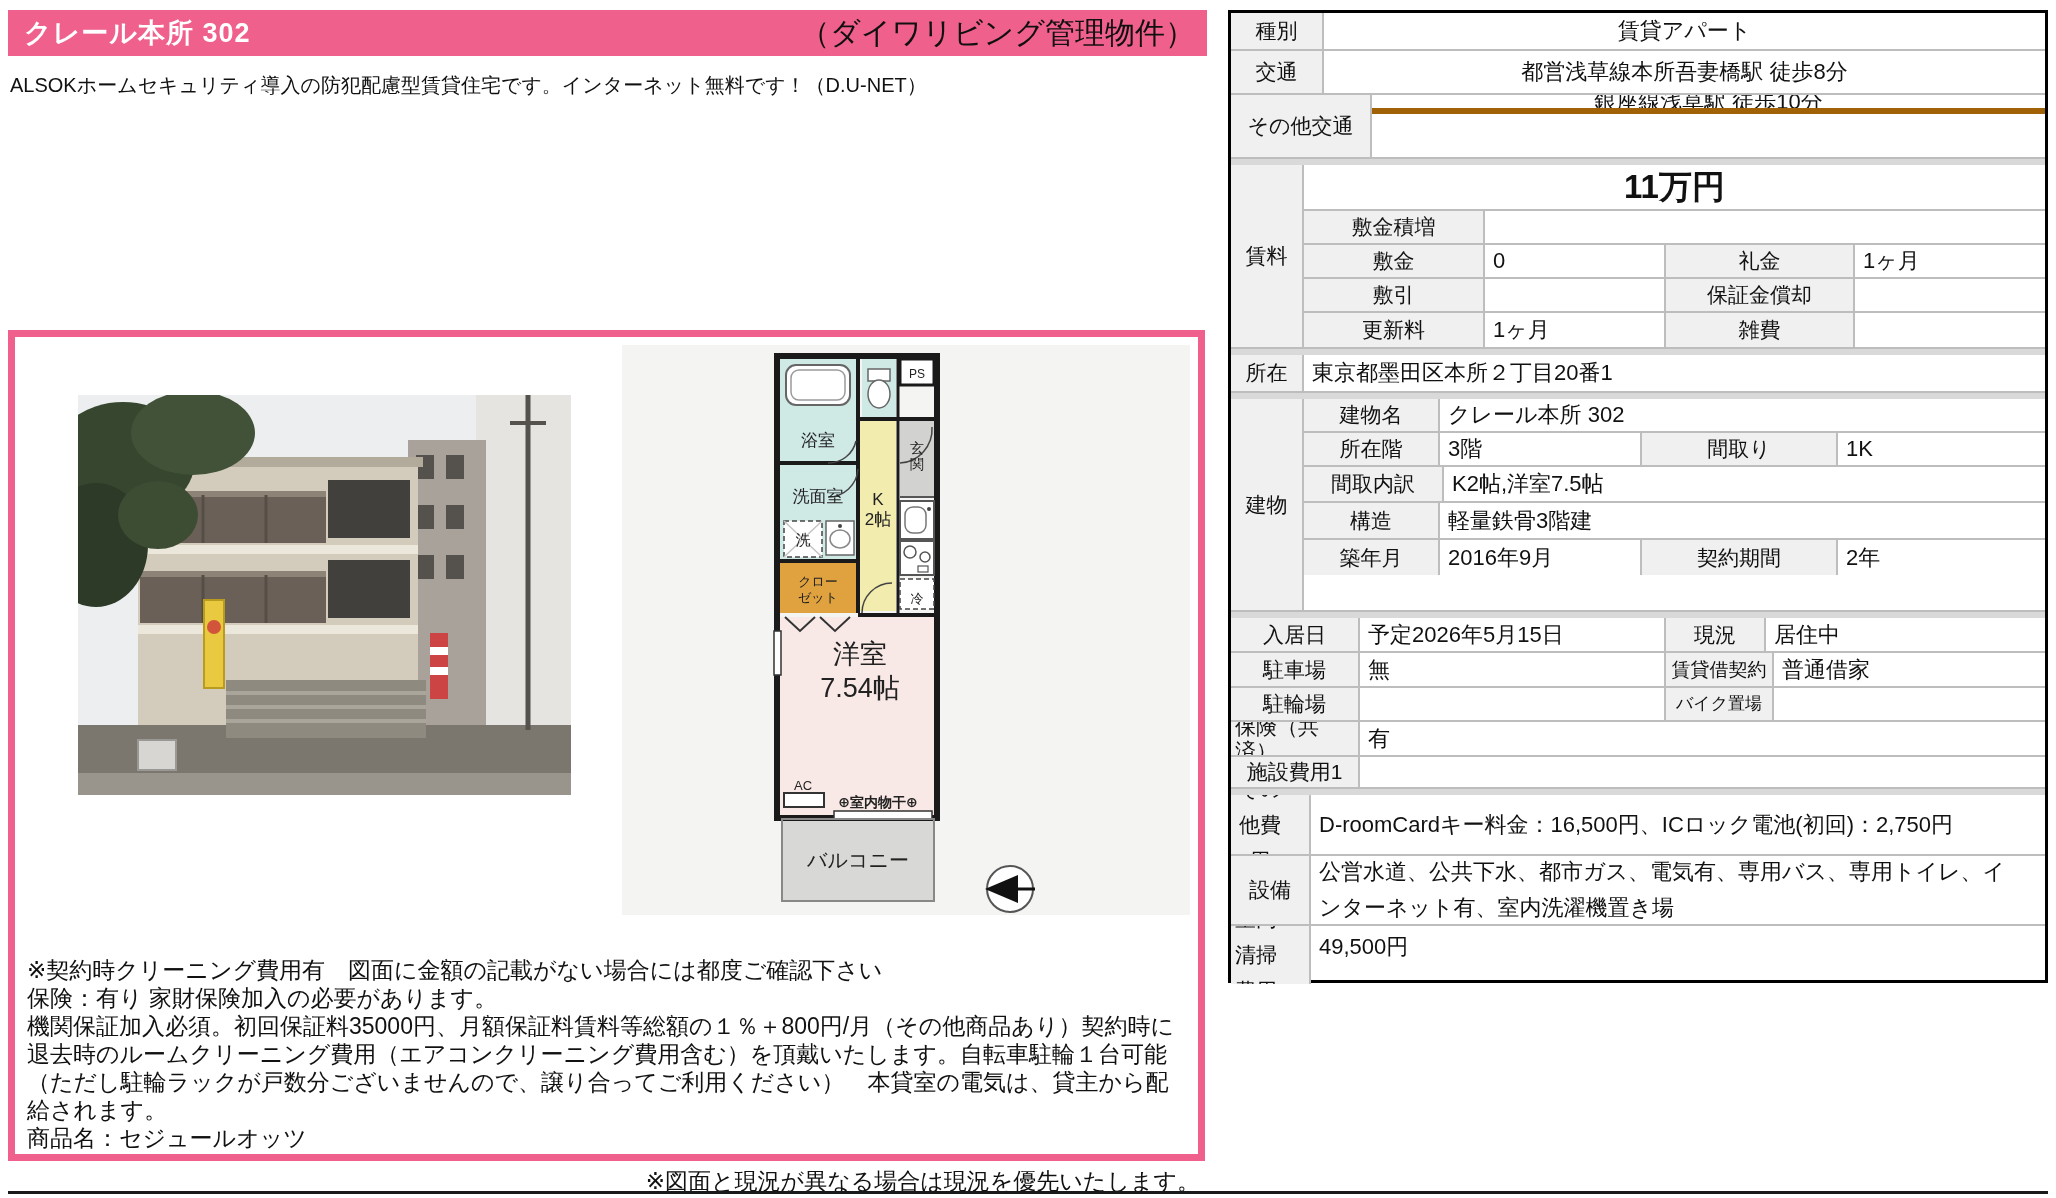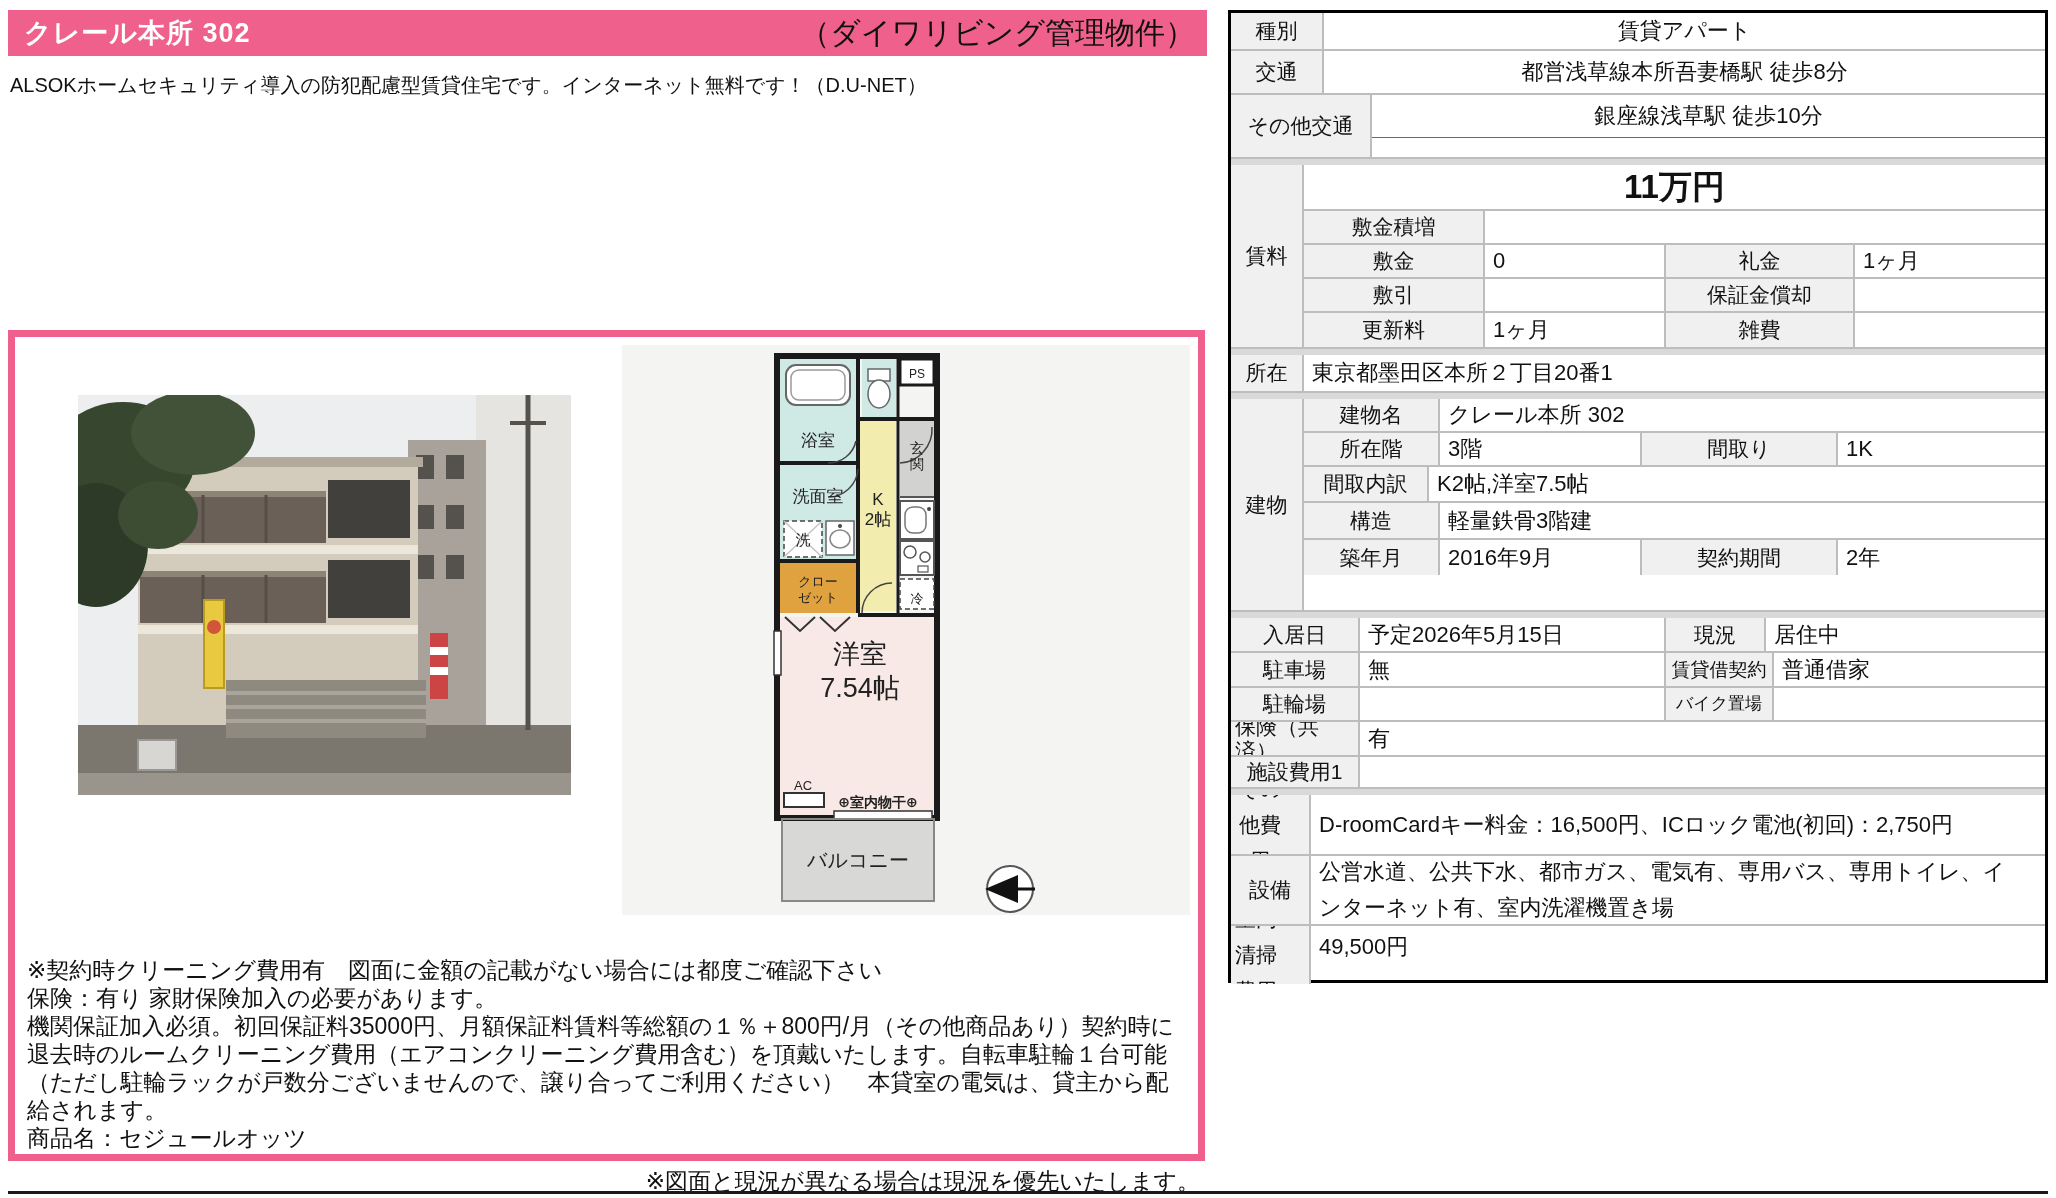--- a/index.html
+++ b/index.html
@@ -187,21 +187,21 @@
   </div>
 
   <div class="tr" style="height:44px">
     <div class="c l" style="width:93px">交通</div>
     <div class="c v ctr fill">都営浅草線本所吾妻橋駅 徒歩8分</div>
   </div>
 
   <div class="tr" style="height:64px">
     <div class="c l" style="width:141px">その他交通</div>
     <div class="subcol fill">
-      <div class="c ctr" style="height:43px;border-bottom:1px solid #a16207">銀座線浅草駅 徒歩10分</div>
+      <div class="c ctr" style="height:19px;border-bottom:6px solid #a16207">銀座線浅草駅 徒歩10分</div>
       <div class="c" style="height:31px"></div>
     </div>
   </div>
 
   <div class="sep"></div>
 
   <div class="sect" style="height:184px">
     <div class="c outer">賃料</div>
     <div class="rows">
       <div class="tr" style="height:46px">
@@ -248,21 +248,21 @@
         <div class="c l" style="width:136px">建物名</div>
         <div class="c v fill">クレール本所 302</div>
       </div>
       <div class="tr" style="height:34px">
         <div class="c l" style="width:136px">所在階</div>
         <div class="c v br" style="width:202px">3階</div>
         <div class="c l" style="width:196px">間取り</div>
         <div class="c v fill">1K</div>
       </div>
       <div class="tr" style="height:36px">
-        <div class="c l" style="width:125px">間取内訳</div>
+        <div class="c l" style="width:140px">間取内訳</div>
         <div class="c v fill">K2帖,洋室7.5帖</div>
       </div>
       <div class="tr" style="height:37px">
         <div class="c l" style="width:136px">構造</div>
         <div class="c v fill">軽量鉄骨3階建</div>
       </div>
       <div class="tr" style="height:35px">
         <div class="c l" style="width:136px">築年月</div>
         <div class="c v br" style="width:202px">2016年9月</div>
         <div class="c l" style="width:196px">契約期間</div>

